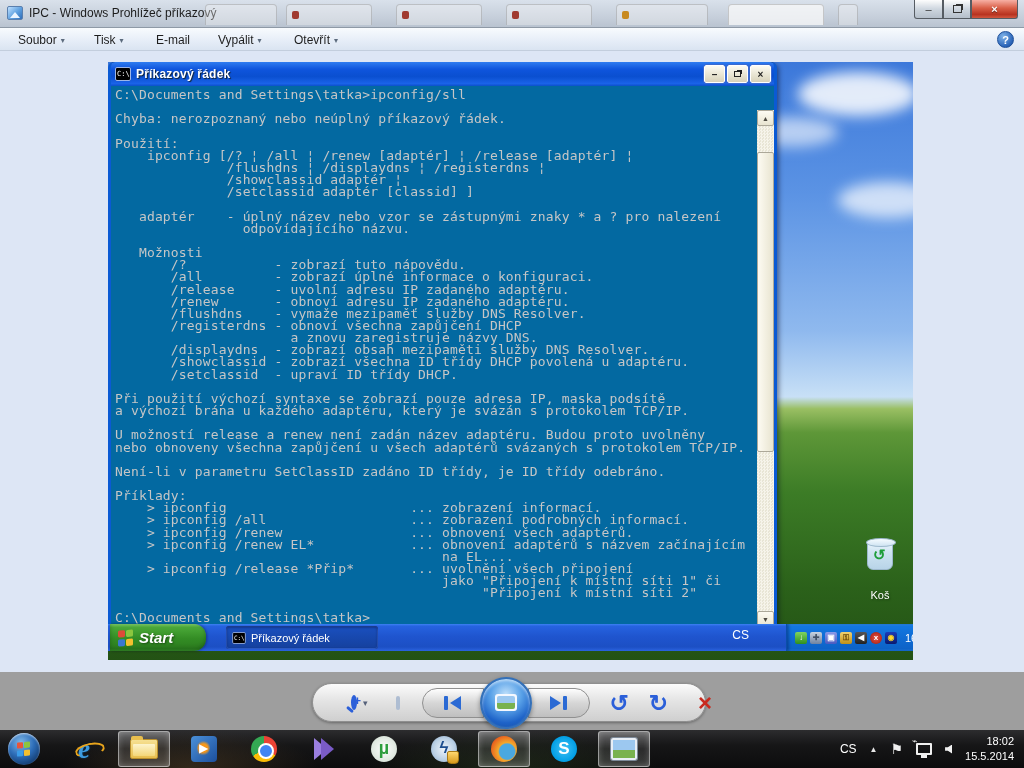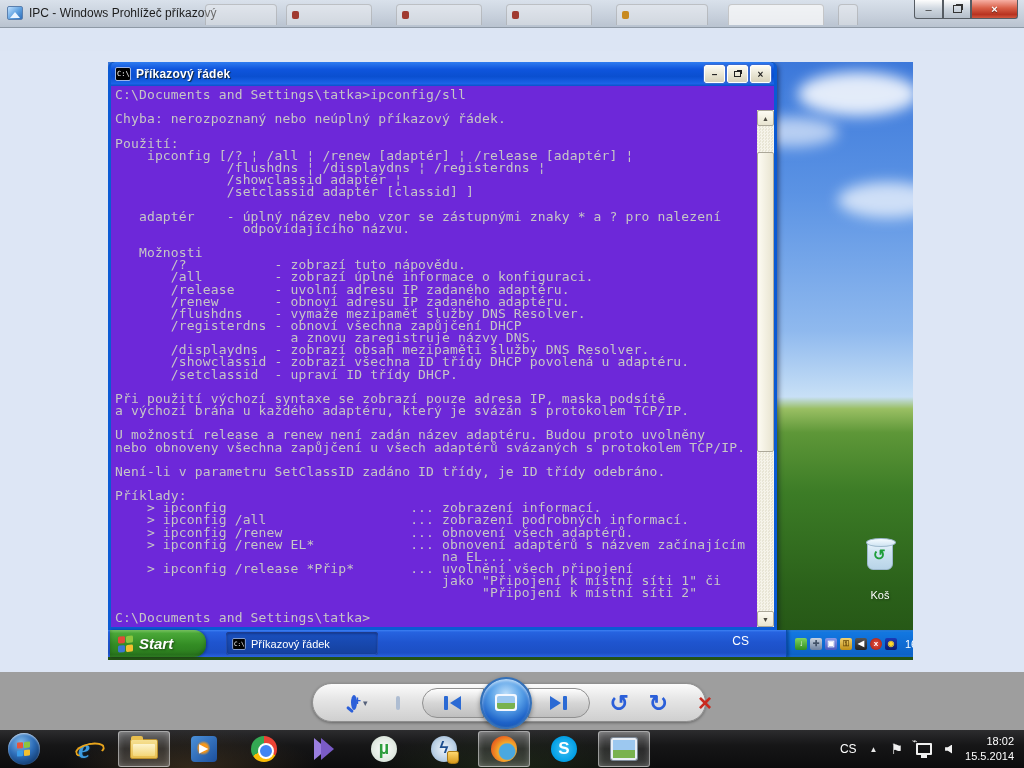--- a/index.html
+++ b/index.html
@@ -59,32 +59,32 @@
     display:flex; align-items:center; padding:0 4px; }
   .cmdicon { width:16px; height:14px; background:#000; border:1px solid #9db6e8; border-radius:2px;
     color:#fff; font-size:7px; line-height:12px; padding-left:1px; font-family:"DejaVu Sans Mono",monospace; }
   .cmdtitletext { color:#fff; font-size:12px; font-weight:bold; margin-left:5px;
     text-shadow:1px 1px 1px #123; letter-spacing:.2px; }
   .cmdbtns { position:absolute; right:3px; top:3px; display:flex; gap:2px; }
   .cmdbtn { width:21px; height:18px; background:linear-gradient(#fdfbf2,#ece9d8 45%,#d8d2ba);
     border:1px solid #fff; outline:1px solid #3a6ad0; border-radius:2px; font-size:10px; color:#1f1f1f;
     display:flex; align-items:center; justify-content:center; font-weight:bold; }
   .cmdbtn .restore { width:7px; height:6px; border:1px solid #1f1f1f; box-shadow:2px -2px 0 -1px #1f1f1f; }
-  .cmdbody { position:absolute; left:0; top:24px; right:0; bottom:0; background:#6d28d9; }
+  .cmdbody { position:absolute; left:0; top:24px; right:0; bottom:0; background:#0369a1; }
   .console { position:absolute; left:4px; top:3px; white-space:pre; font-family:"DejaVu Sans Mono",monospace;
     font-size:13px; line-height:12.15px; letter-spacing:.15px; color:#c6c6c6; }
   .cmdscroll { position:absolute; right:0; top:24px; width:17px; bottom:0; background:#f1efe2;
     background-image:repeating-conic-gradient(#f6f4ea 0 25%, #e8e5d5 0 50%); background-size:3px 3px; }
   .sbtn { position:absolute; left:0; width:17px; height:16px; background:linear-gradient(#fdfbf2,#e8e4d0);
     border:1px solid #aca899; border-radius:2px; font-size:7px; color:#4d4a41; text-align:center; line-height:15px; }
   .sthumb { position:absolute; left:0; top:42px; width:17px; height:300px;
     background:linear-gradient(90deg,#fdfbf2,#e8e4d0); border:1px solid #aca899; border-radius:2px; }
 
   
-  .xpbar { position:absolute; left:0; bottom:3px; width:846px; height:27px;
+  .xpbar { position:absolute; left:0; bottom:9px; width:846px; height:27px;
     background:linear-gradient(#3c81f3 0%, #2663e0 8%, #1f55cf 45%, #1c4fc4 85%, #2a63e0 100%); }
   .xpstart { position:absolute; left:2px; top:0; height:27px; width:96px; border-radius:0 12px 12px 0;
     background:linear-gradient(#7cc765 0%, #4aa838 12%, #338c24 55%, #2c7d1f 90%, #3f9a30 100%);
     box-shadow:inset 0 -2px 4px rgba(0,40,0,.35), 1px 0 3px rgba(0,0,40,.4);
     display:flex; align-items:center; padding-left:8px; }
   .xpflag { width:16px; height:16px; display:grid; grid-template-columns:7px 7px; grid-gap:1px; transform:skewY(-4deg); }
   .xpflag span { width:7px; height:7px; border-radius:1.5px; }
   .xpstartlabel { color:#fff; font-size:15px; font-weight:bold; font-style:italic; margin-left:5px;
     text-shadow:1px 1px 2px #1d4d12; }
   .xptask { position:absolute; left:118px; top:2px; width:152px; height:23px; border-radius:3px;
@@ -217,20 +217,28 @@
     <div class="bgtab" style="left:838px;width:20px;"></div>
     <div class="wbtns">
       <div class="wbtn min">–</div>
       <div class="wbtn max">
           <span class="maxglyph"></span>
         </div>
       <div class="wbtn close">×</div>
     </div>
   </div>
 
+  <div class="vmenubar">
+    <div class="mitem" style="left:12px;"><span>Soubor</span><span class="arr">▾</span></div>
+    <div class="mitem" style="left:88px;"><span>Tisk</span><span class="arr">▾</span></div>
+    <div class="mitem" style="left:150px;"><span>E-mail</span></div>
+    <div class="mitem" style="left:212px;"><span>Vypálit</span><span class="arr">▾</span></div>
+    <div class="mitem" style="left:288px;"><span>Otevřít</span><span class="arr">▾</span></div>
+    <div class="helpbtn">?</div>
+  </div>
 
   <div class="vcanvas">
     <div class="photo">
       <div class="cloud" style="left:690px;top:10px;width:120px;height:44px;"></div>
       <div class="cloud" style="left:640px;top:55px;width:90px;height:30px;opacity:.6;"></div>
       <div class="cloud" style="left:730px;top:120px;width:100px;height:36px;opacity:.7;"></div>
 
       <div class="recycle">
         <div class="bin"></div>
         <div class="binlabel">Koš</div>

